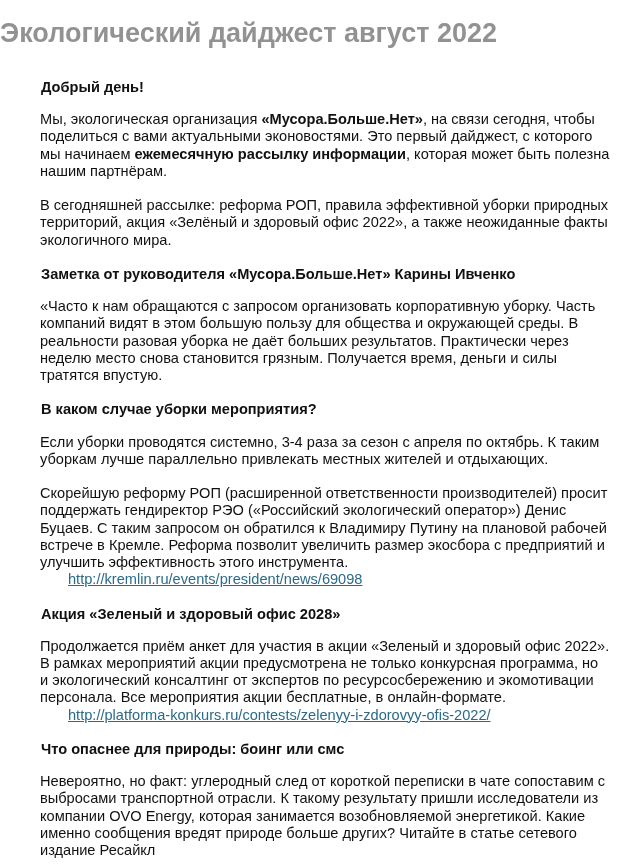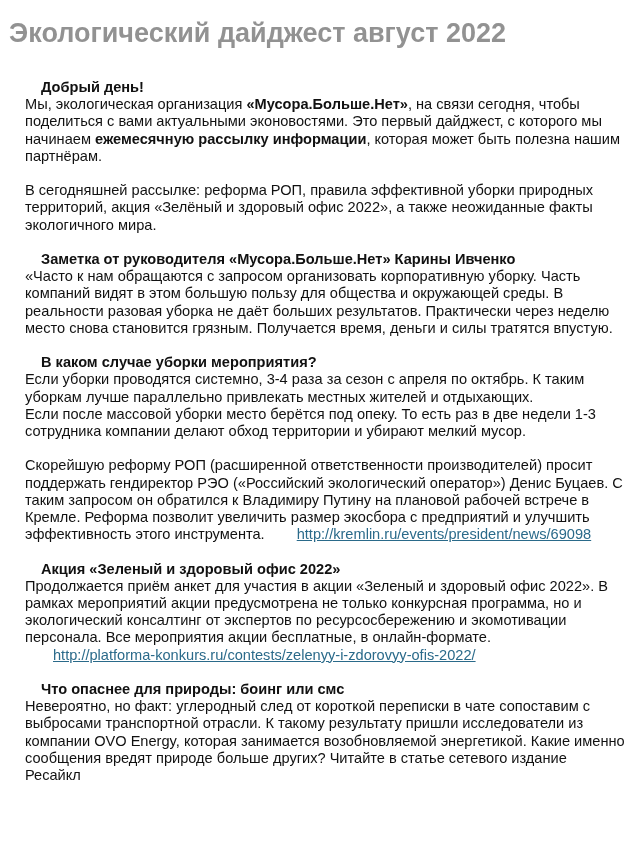--- a/index.html
+++ b/index.html
@@ -17,40 +17,40 @@
     .page {
       position: relative;
       width: 639px;
       height: 864px;
     }
     .title {
       position: absolute;
       top: 16px;
       left: 0;
       width: 515px;
-      text-align: center;
+      text-align: left;
       font-size: 27px;
       font-weight: bold;
       color: #929292;
       letter-spacing: 0px;
       line-height: 34px;
     }
     .content {
       position: absolute;
       top: 79px;
       left: 25px;
       width: 600px;
       font-size: 14.6px;
       line-height: 17.2px;
     }
     .section {
       margin: 0 0 17.2px 0;
     }
     .section p {
-      margin: 0;
+      margin: 15px;
     }
     .h {
       font-weight: bold;
       display: block;
       margin-left: 16px;
     }
     b { font-weight: bold; }
     a {
       color: #2a6a8a;
       text-decoration: underline;
@@ -75,29 +75,28 @@
     </div>
 
     <div class="section">
       <span class="h">Заметка от руководителя «Мусора.Больше.Нет» Карины Ивченко</span>
       <p>«Часто к нам обращаются с запросом организовать корпоративную уборку. Часть компаний видят в этом большую пользу для общества и окружающей среды. В реальности разовая уборка не даёт больших результатов. Практически через неделю место снова становится грязным. Получается время, деньги и силы тратятся впустую.</p>
     </div>
 
     <div class="section">
       <span class="h">В каком случае уборки мероприятия?</span>
       <p>Если уборки проводятся системно, 3-4 раза за сезон с апреля по октябрь. К таким уборкам лучше параллельно привлекать местных жителей и отдыхающих.</p>
-      <p>Если после массовой уборки место берётся под опеку. То есть раз в две недели 1-3 сотрудника компании делают обход территории и убирают мелкий мусор.</p>
     </div>
 
     <div class="section">
       <p><span>Скорейшую реформу РОП (расширенной ответственности производителей) просит поддержать гендиректор РЭО («Российский экологический оператор») Денис Буцаев. С таким запросом он обратился к Владимиру Путину на плановой рабочей встрече в Кремле. Реформа позволит увеличить размер экосбора с предприятий и улучшить эффективность этого инструмента. </span><a href="#">http://kremlin.ru/events/president/news/69098</a></p>
     </div>
 
     <div class="section">
-      <span class="h">Акция  «Зеленый и здоровый офис 2022»</span>
+      <span class="h">Акция  «Зеленый и здоровый офис 2028»</span>
       <p><span>Продолжается приём анкет для участия в акции  «Зеленый и здоровый офис 2022». В рамках мероприятий акции предусмотрена не только конкурсная программа, но и экологический консалтинг от экспертов по ресурсосбережению и экомотивации персонала. Все мероприятия акции бесплатные, в онлайн-формате.  </span><a href="#">http://platforma-konkurs.ru/contests/zelenyy-i-zdorovyy-ofis-2022/</a></p>
     </div>
 
     <div class="section">
       <span class="h">Что опаснее для природы: боинг или смс</span>
       <p><span>Невероятно, но факт: углеродный след от короткой переписки в чате сопоставим с выбросами транспортной отрасли. К такому результату пришли исследователи из компании OVO Energy, которая занимается возобновляемой энергетикой. Какие именно сообщения вредят природе больше других? Читайте в статье сетевого издание Ресайкл </span></p>
     </div>
 
   </div>
 </div>

